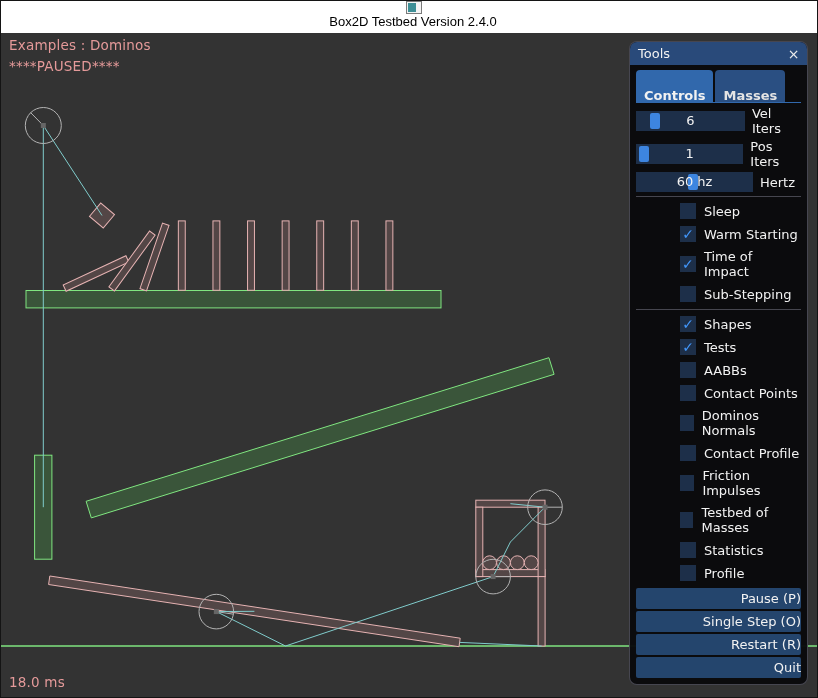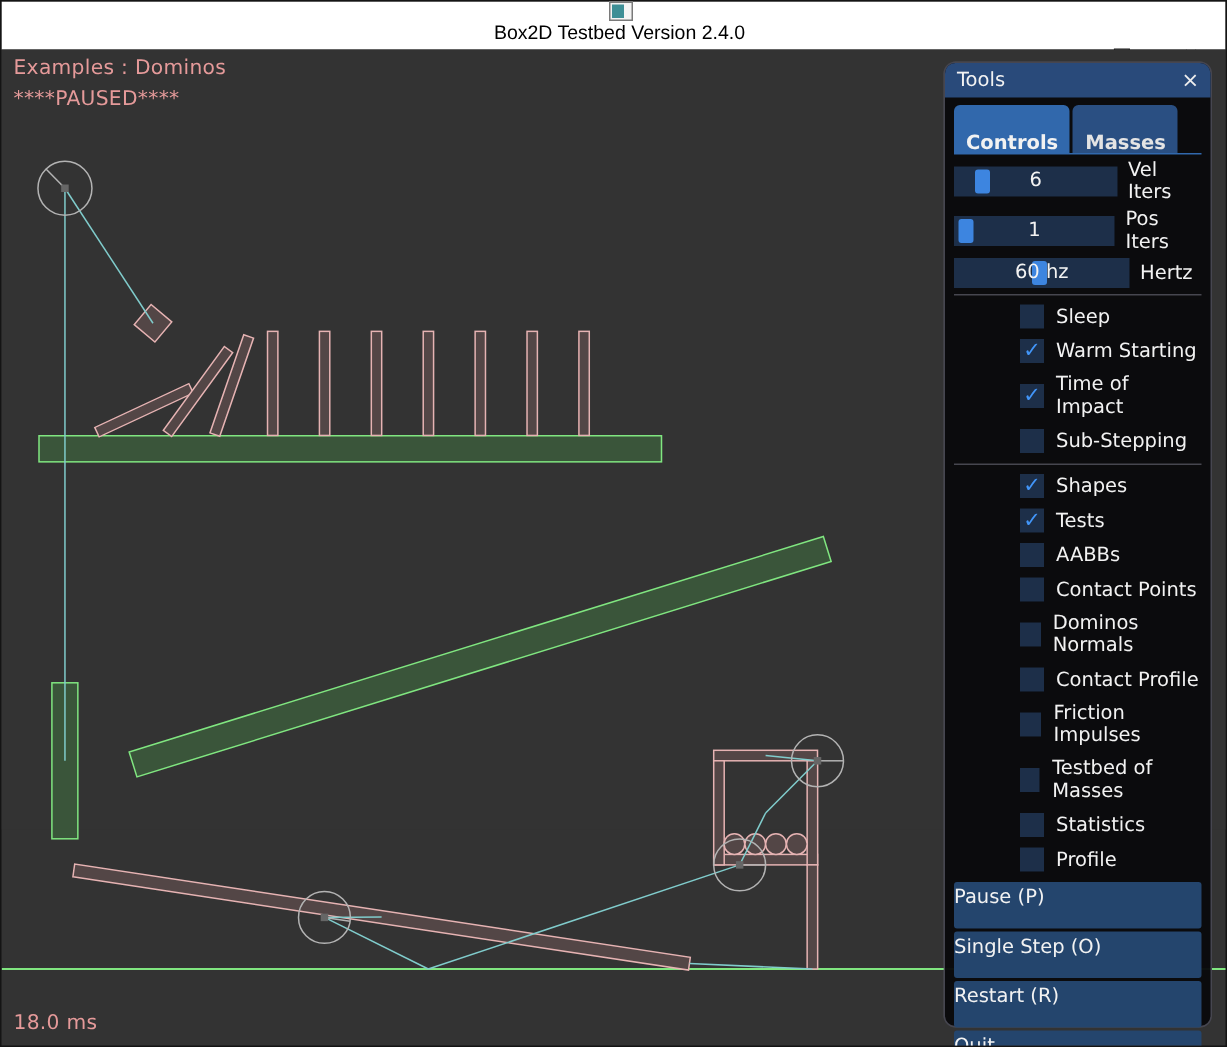--- a/index.html
+++ b/index.html
@@ -38,21 +38,21 @@
   .track{position:relative;width:117px;height:20px;background:#1d2f49;}
   .grab{position:absolute;top:2px;width:10px;height:16px;background:#3d85e0;border-radius:2px;}
   .sval{position:absolute;left:0;top:0;width:100%;height:100%;text-align:center;line-height:20px;}
   .slabel{margin-left:7px;}
   .sep{height:1px;background:rgba(130,130,145,0.5);margin:4px 0 6px 0;}
   .crow{display:flex;align-items:center;margin-bottom:7px;padding-left:44px;}
   .cbox{width:16px;height:16px;background:#1d2f49;display:flex;align-items:center;
         justify-content:center;color:#4296fa;font-size:14px;font-weight:bold;}
   .clabel{margin-left:8px;}
   #buttons{margin-top:3px;}
-  .pbtn{height:31px;line-height:21px;text-align:left;background:#24456d;border-radius:2px;
+  .pbtn{height:21px;line-height:21px;text-align:right;background:#24456d;border-radius:2px;
         margin-bottom:2px;}
 </style>
 </head>
 <body>
 
 <div id="app">
 
   <div id="titlebar">
     <div id="appicon">
         <div class="half"></div>

